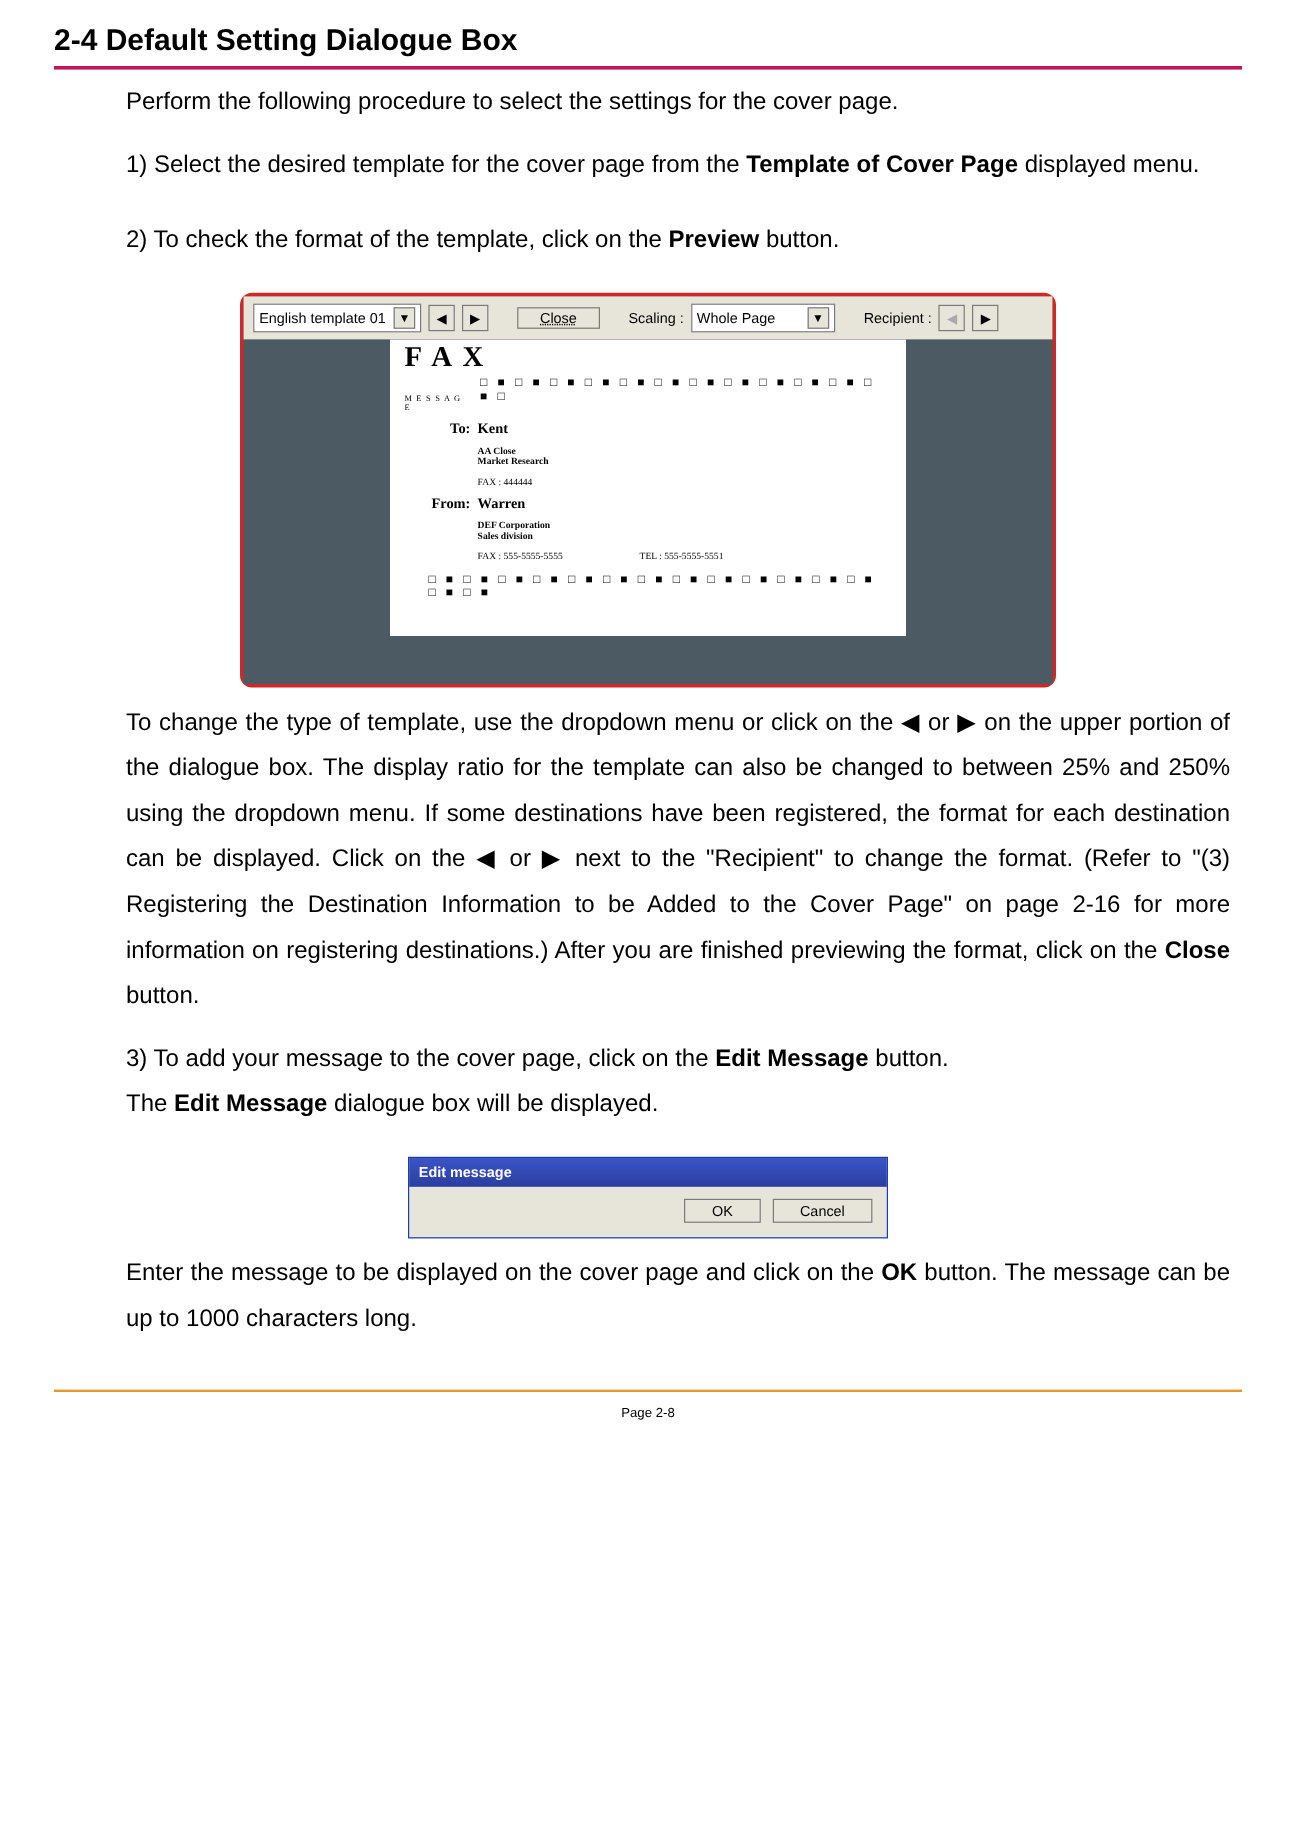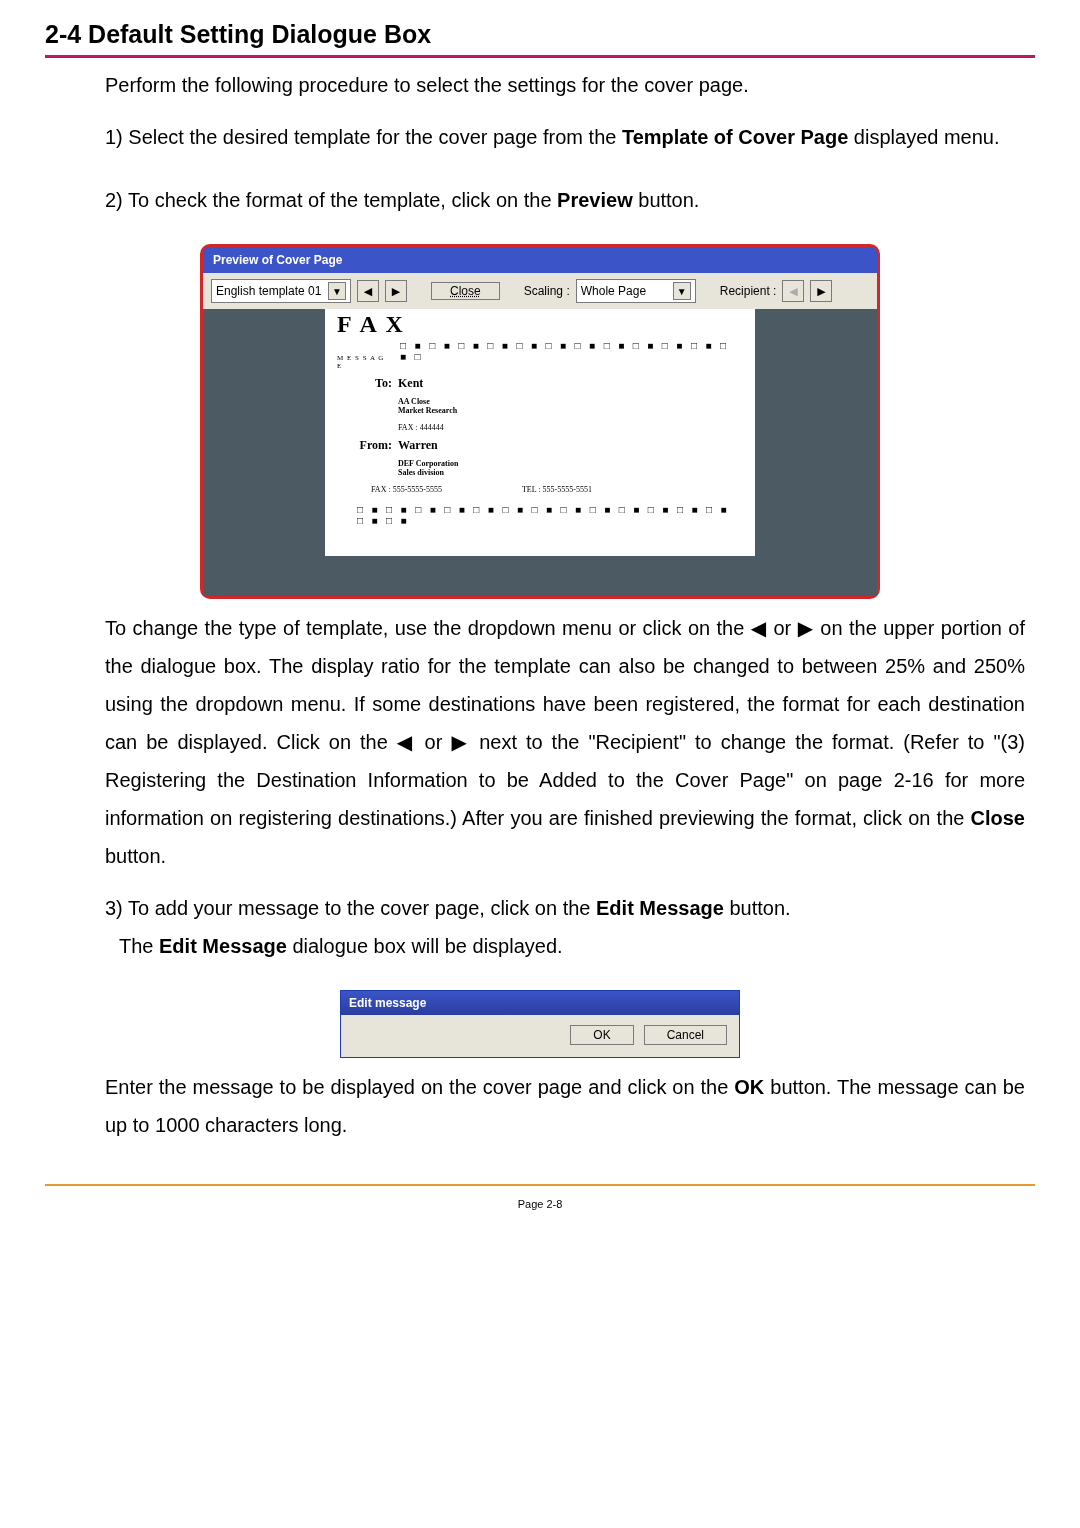--- a/index.html
+++ b/index.html
@@ -23,21 +23,21 @@
   .preview-canvas{background:#4b5a63;padding:0 0 40px 0;display:flex;justify-content:center}
   .fax-sheet{width:430px;background:#fff;padding:2px 12px 30px 12px;box-sizing:border-box;font-family:"Times New Roman",serif}
   .fax-title{font-size:24px;font-weight:bold;letter-spacing:2px}
   .fax-sub{font-size:7px;letter-spacing:1px;margin-top:-2px}
   .fax-dots{font-size:10px;letter-spacing:3px;margin:2px 0 8px 0}
   .fax-row{display:flex;font-size:12px;margin:6px 0}
   .fax-left{width:55px;text-align:right;padding-right:6px;font-weight:bold}
   .fax-right{font-weight:bold}
   .fax-indent{margin-left:61px;font-size:8px;font-weight:bold}
   .fax-tiny{font-size:8px;margin-left:61px}
-  .fax-tel-row{display:flex;margin-left:34px;font-size:8px;gap:80px}
+  .fax-tel-row{display:flex;margin-left:61px;font-size:8px;gap:64px}
   .fax-dots2{font-size:10px;letter-spacing:3px;margin:10px 0 0 20px}
   
   .editmsg-window{width:400px;background:#e7e4d9;border:1px solid #1a3db3;box-sizing:border-box}
   .editmsg-title{background:linear-gradient(#3b54c7,#2a3ea0);color:#fff;font-size:12px;font-weight:bold;padding:5px 8px}
   .editmsg-body{padding:10px 12px 8px 12px;font-size:12px}
   .editmsg-textarea{width:100%;height:205px;background:#fff;border:1px solid #7a7a7a;box-sizing:border-box;resize:none;font-size:12px;padding:2px}
   .scroll-stub-v{position:absolute;right:0;top:0;bottom:18px;width:17px;background:#e7e4d9;display:flex;flex-direction:column;justify-content:space-between;align-items:center}
   .scroll-stub-h{position:absolute;left:0;right:17px;bottom:0;height:17px;background:#e7e4d9;display:flex;justify-content:space-between;align-items:center}
   .sb-btn{width:15px;height:15px;border:1px solid #a0a0a0;display:flex;align-items:center;justify-content:center;font-size:9px;color:#888;background:#efede3}
   .ta-wrap{position:relative;margin-top:6px}
@@ -63,21 +63,20 @@
 
     <div class="step">
       <p>
         <span>2) To check the format of the template, click on the </span><b>Preview</b><span> button.</span><br>
       </p>
     </div>
   </div>
 
   <div class="screenshot-outer">
     <div class="preview-window">
-      <div class="preview-title">Preview of Cover Page</div>
       <div class="preview-toolbar">
         <span class="dd" style="width:130px;justify-content:space-between">
           <span>English template 01</span>
           <span class="dd-btn">▼</span>
         </span>
         <span class="navbtn">◀</span>
         <span class="navbtn">▶</span>
         <span class="toolbar-gap"></span>
         <span class="close-btn">Close</span>
         <span class="toolbar-gap"></span>
@@ -123,21 +122,21 @@
 
   <div class="body-text justify">
     <p>
       <span>To change the type of template, use the dropdown menu or click on the ◀ or ▶ on the upper portion of the dialogue box. The display ratio for the template can also be changed to between 25% and 250% using the dropdown menu. If some destinations have been registered, the format for each destination can be displayed. Click on the ◀ or ▶ next to the "Recipient" to change the format. (Refer to "(3) Registering the Destination Information to be Added to the Cover Page" on page 2-16 for more information on registering destinations.) After you are finished previewing the format, click on the </span><b>Close</b><span> button.</span>
     </p>
   </div>
 
   <div class="body-text">
     <p class="step">
       <span>3) To add your message to the cover page, click on the </span><b>Edit Message</b><span> button.</span><br>
-      <span style="margin-left:14px;display:inline-block">
+      <span style="display:inline-block">
         <span>The </span><b>Edit Message</b><span> dialogue box will be displayed.</span>
       </span>
     </p>
   </div>
 
   <div class="screenshot-outer">
     <div class="editmsg-window">
       <div class="editmsg-title">Edit message</div>
       <div class="editmsg-buttons">
         <button class="winbtn">OK</button>

